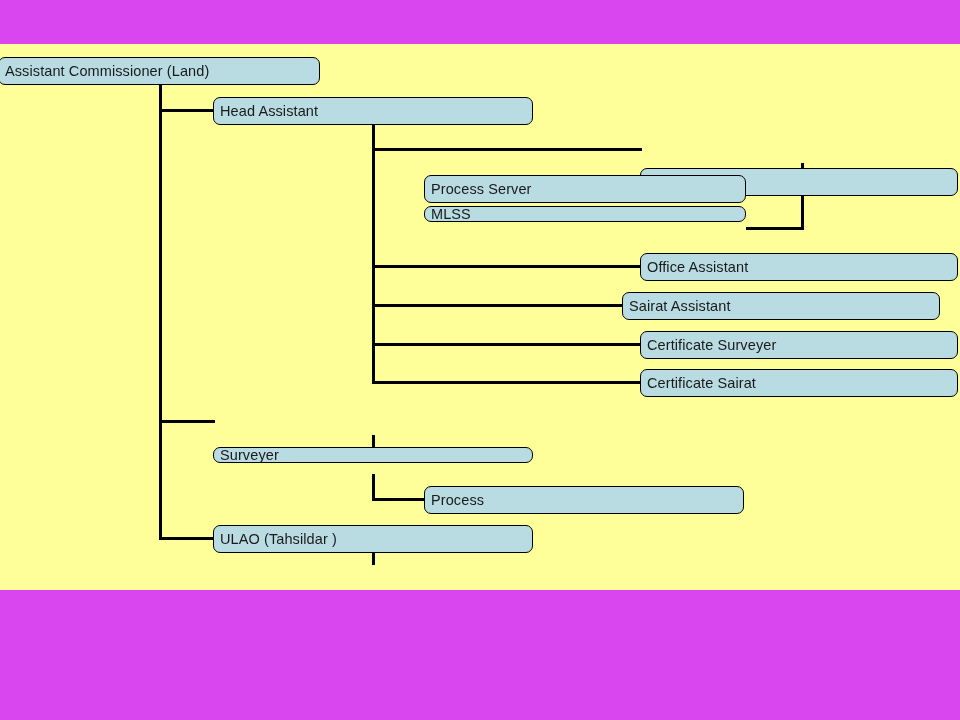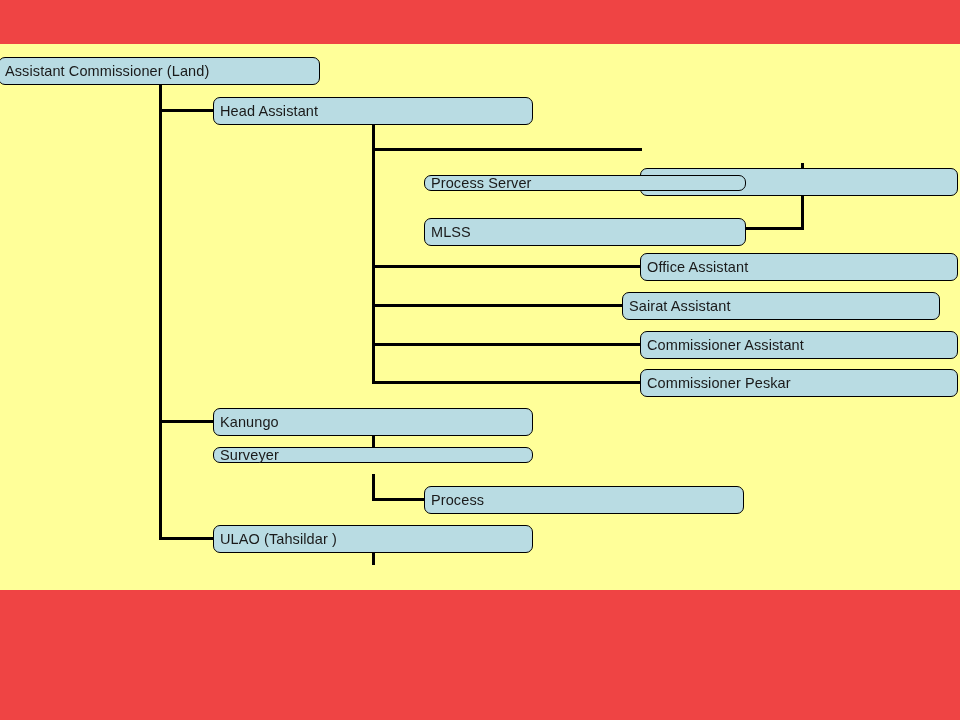--- a/index.html
+++ b/index.html
@@ -10,21 +10,21 @@
   body {
     width: 960px;
     height: 720px;
     font-family: "Liberation Sans", sans-serif;
     overflow: hidden;
   }
   #org-chart-canvas {
     position: relative;
     width: 960px;
     height: 720px;
-    background: #ef4444;
+    background: #d946ef;
   }
   .chart-background {
     position: absolute;
     left: 0;
     top: 44px;
     width: 960px;
     height: 546px;
     background: #ffff99;
   }
   .node-box {
@@ -90,47 +90,44 @@
   </div>
 
   <div class="node-box" style="left:213px; top:97px; width:320px; height:28px;align-items:center;">
     <span class="node-label">Head Assistant</span>
   </div>
 
   <div class="node-box" style="left:640px; top:136px; width:318px; height:28px;margin-top:32px;">
     <span class="node-label">Nazir</span>
   </div>
 
-  <div class="node-box" style="left:424px; top:175px; width:322px; height:16px;">
+  <div class="node-box" style="left:424px; top:175px; width:322px; height:28px;">
     <span class="node-label">Process Server</span>
   </div>
 
-  <div class="node-box" style="left:424px; top:218px; width:322px; height:28px;">
+  <div class="node-box" style="left:424px; top:206px; width:322px; height:16px;">
     <span class="node-label">MLSS</span>
   </div>
 
   <div class="node-box" style="left:640px; top:253px; width:318px; height:28px;text-align:center;">
     <span class="node-label">Office Assistant</span>
   </div>
 
   <div class="node-box" style="left:622px; top:292px; width:318px; height:28px;">
     <span class="node-label">Sairat Assistant</span>
   </div>
 
   <div class="node-box" style="left:640px; top:331px; width:318px; height:28px;">
-    <span class="node-label">Commissioner Assistant</span>
+    <span class="node-label">Certificate Surveyer</span>
   </div>
 
   <div class="node-box" style="left:640px; top:369px; width:318px; height:28px;">
-    <span class="node-label">Commissioner Peskar</span>
+    <span class="node-label">Certificate Sairat</span>
   </div>
 
-  <div class="node-box" style="left:213px; top:408px; width:320px; height:28px;">
-    <span class="node-label">Kanungo</span>
-  </div>
 
   <div class="node-box" style="left:213px; top:447px; width:320px; height:16px;">
     <span class="node-label">Surveyer</span>
   </div>
 
   <div class="node-box" style="left:424px; top:486px; width:320px; height:28px;">
     <span class="node-label">Process</span>
   </div>
 
   <div class="node-box" style="left:213px; top:525px; width:320px; height:28px;">

